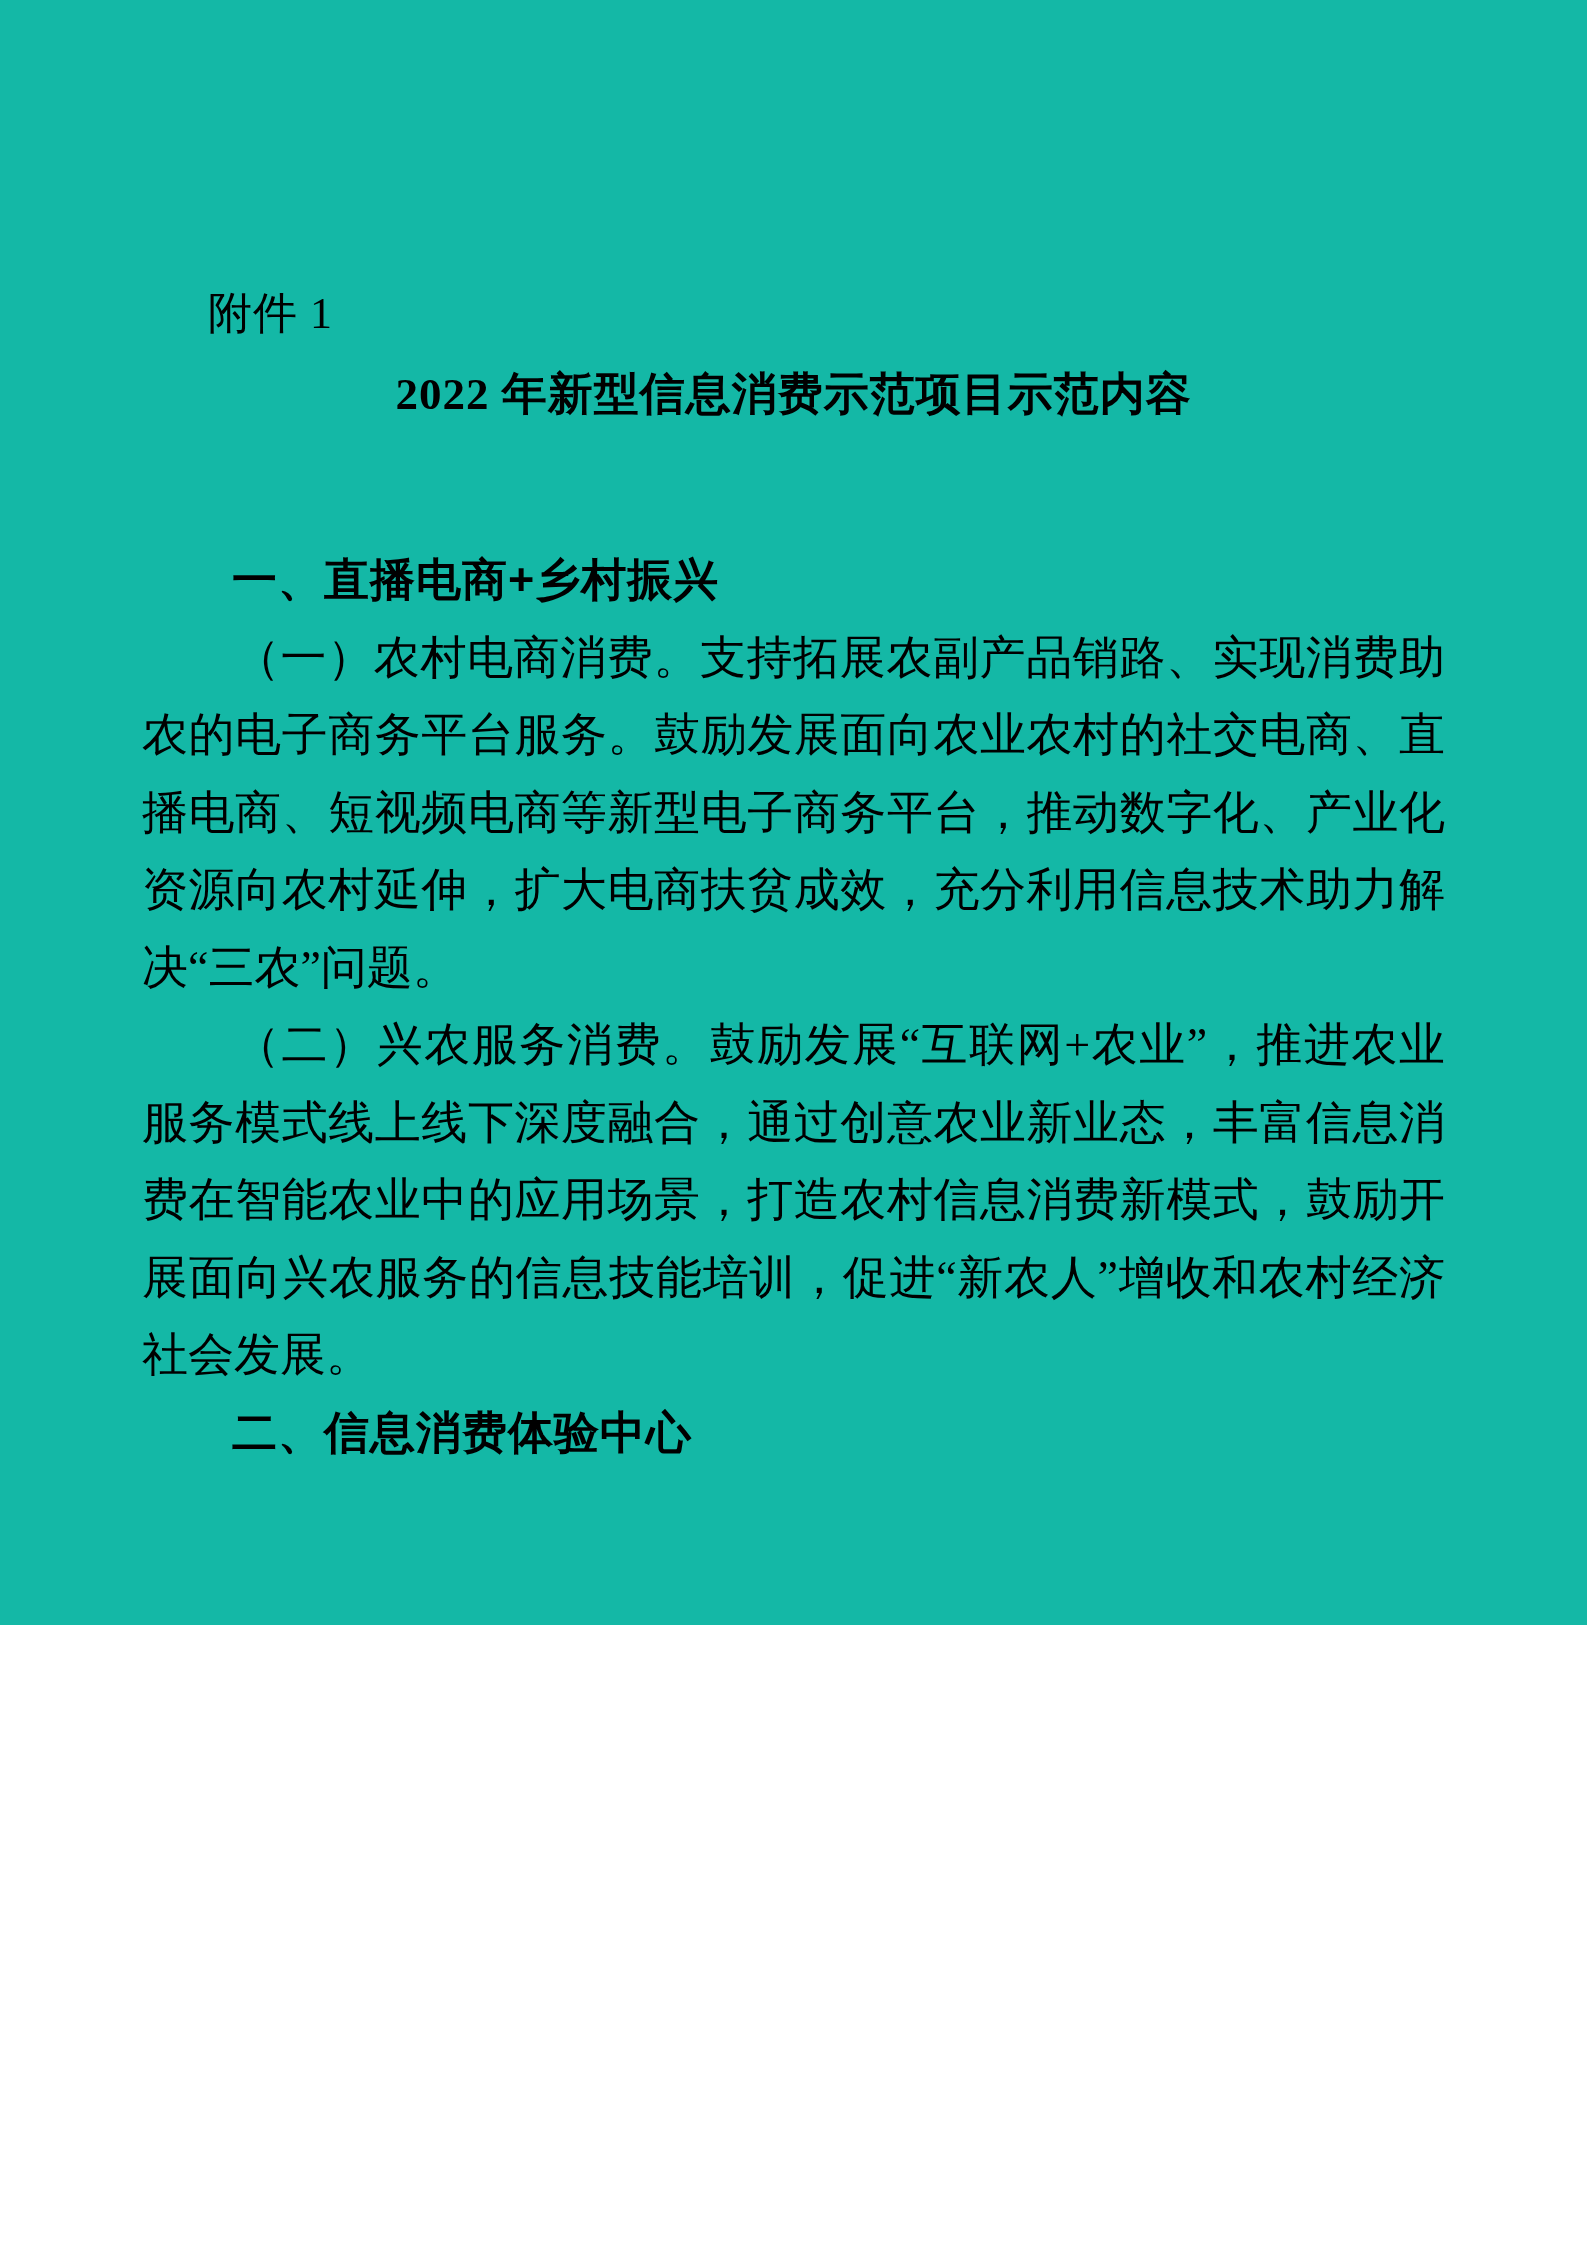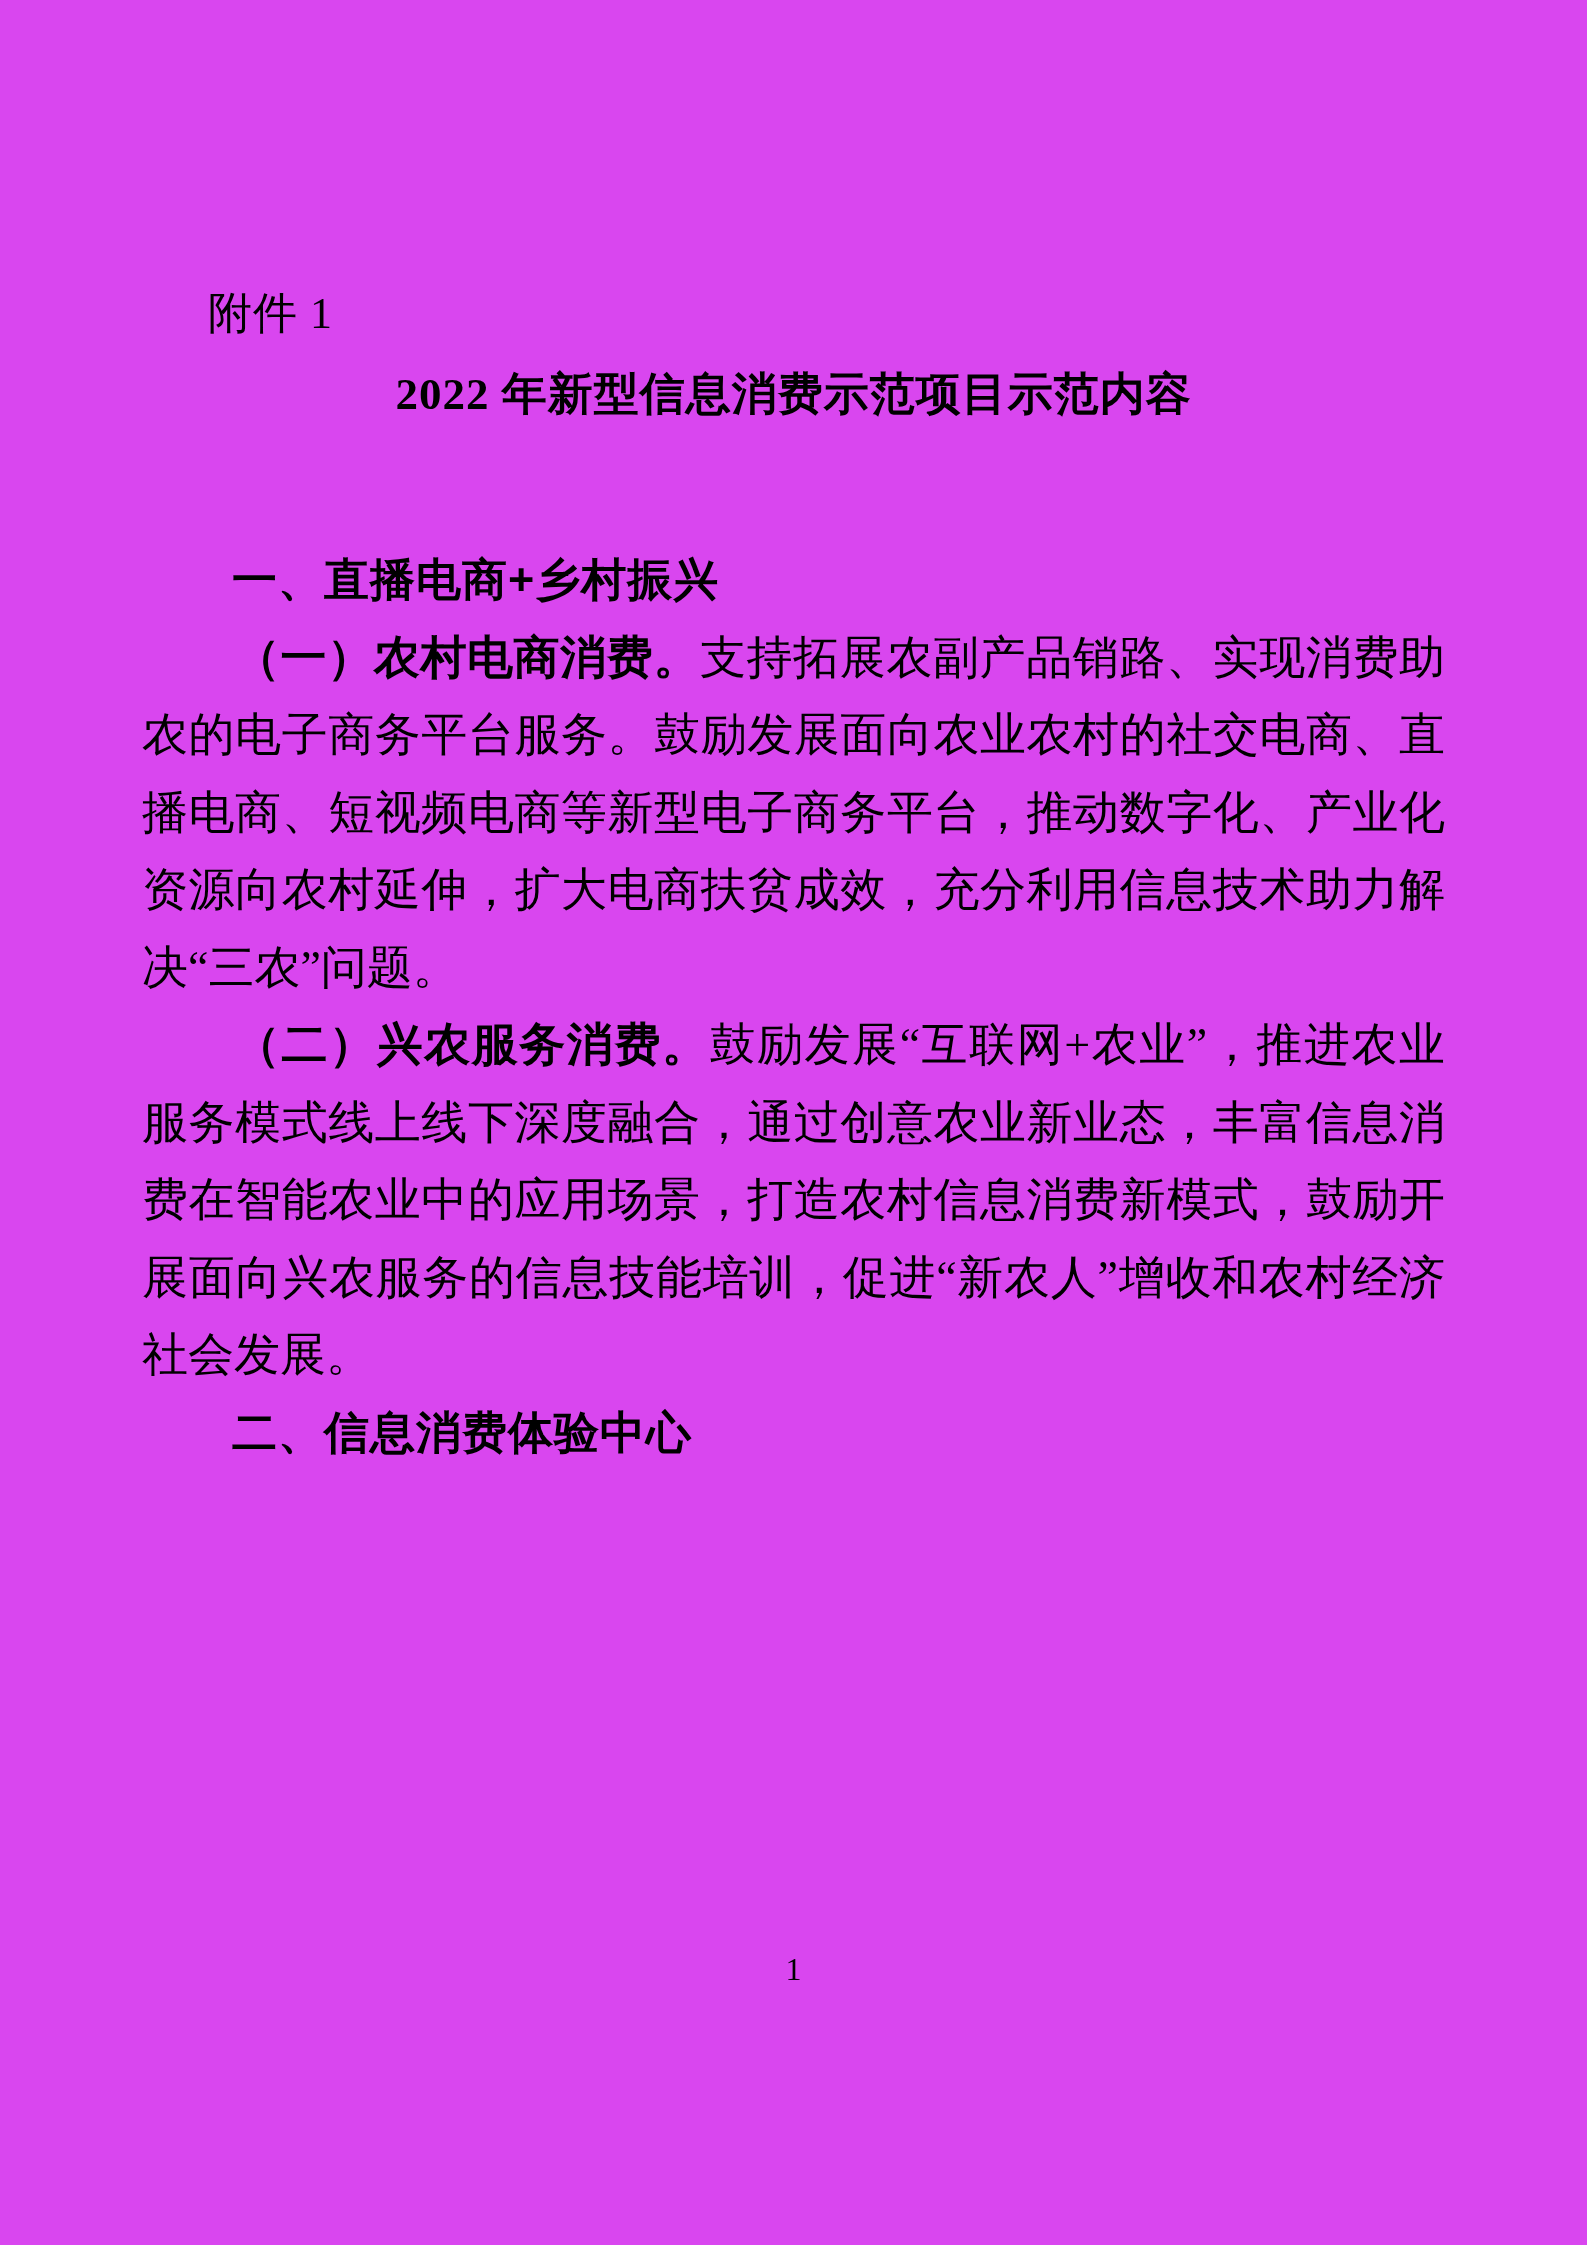--- a/index.html
+++ b/index.html
@@ -3,22 +3,22 @@
 <meta charset="utf-8">
 <style>
   html, body {
     margin: 0;
     padding: 0;
     background: #ffffff;
   }
   .page {
     position: relative;
     width: 1587px;
-    height: 2245px;
-    background: #d946ef;
+    height: 1625px;
+    background: #14b8a6;
     color: #000000;
     font-family: "Liberation Serif", "DejaVu Serif", serif;
     overflow: hidden;
   }
   .attachment-label {
     position: absolute;
     left: 208px;
     top: 288px;
     font-size: 44px;
     line-height: 52px;
@@ -53,21 +53,21 @@
     font-family: "Liberation Sans", "DejaVu Sans", sans-serif;
     text-indent: 2em;
     text-align: left;
     letter-spacing: 1px;
   }
   .body-para {
     margin: 0;
     text-indent: 2em;
   }
   .para-lead {
-    font-weight: bold;
+    font-weight: normal;
   }
   .page-number {
     position: absolute;
     left: 0;
     right: 0;
     top: 1950px;
     text-align: center;
     font-size: 32px;
     line-height: 38px;
   }

